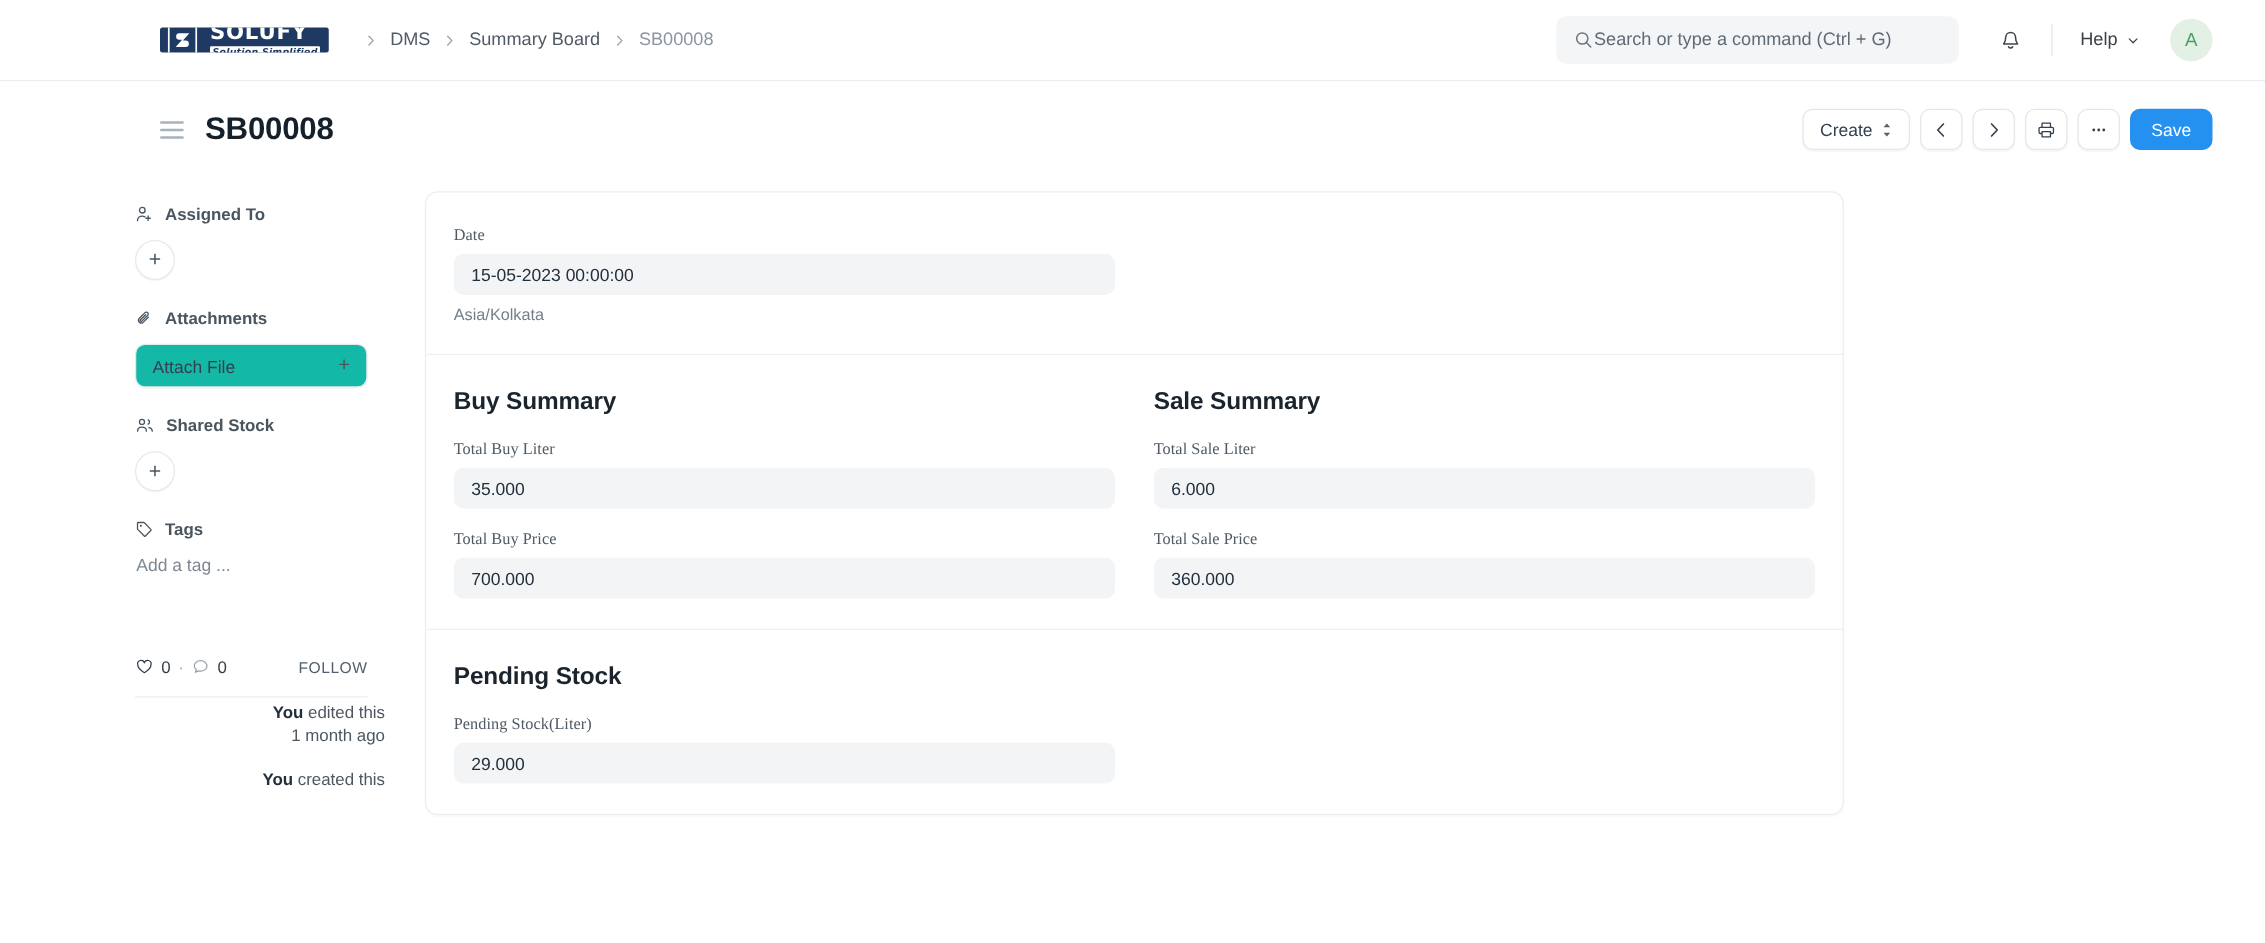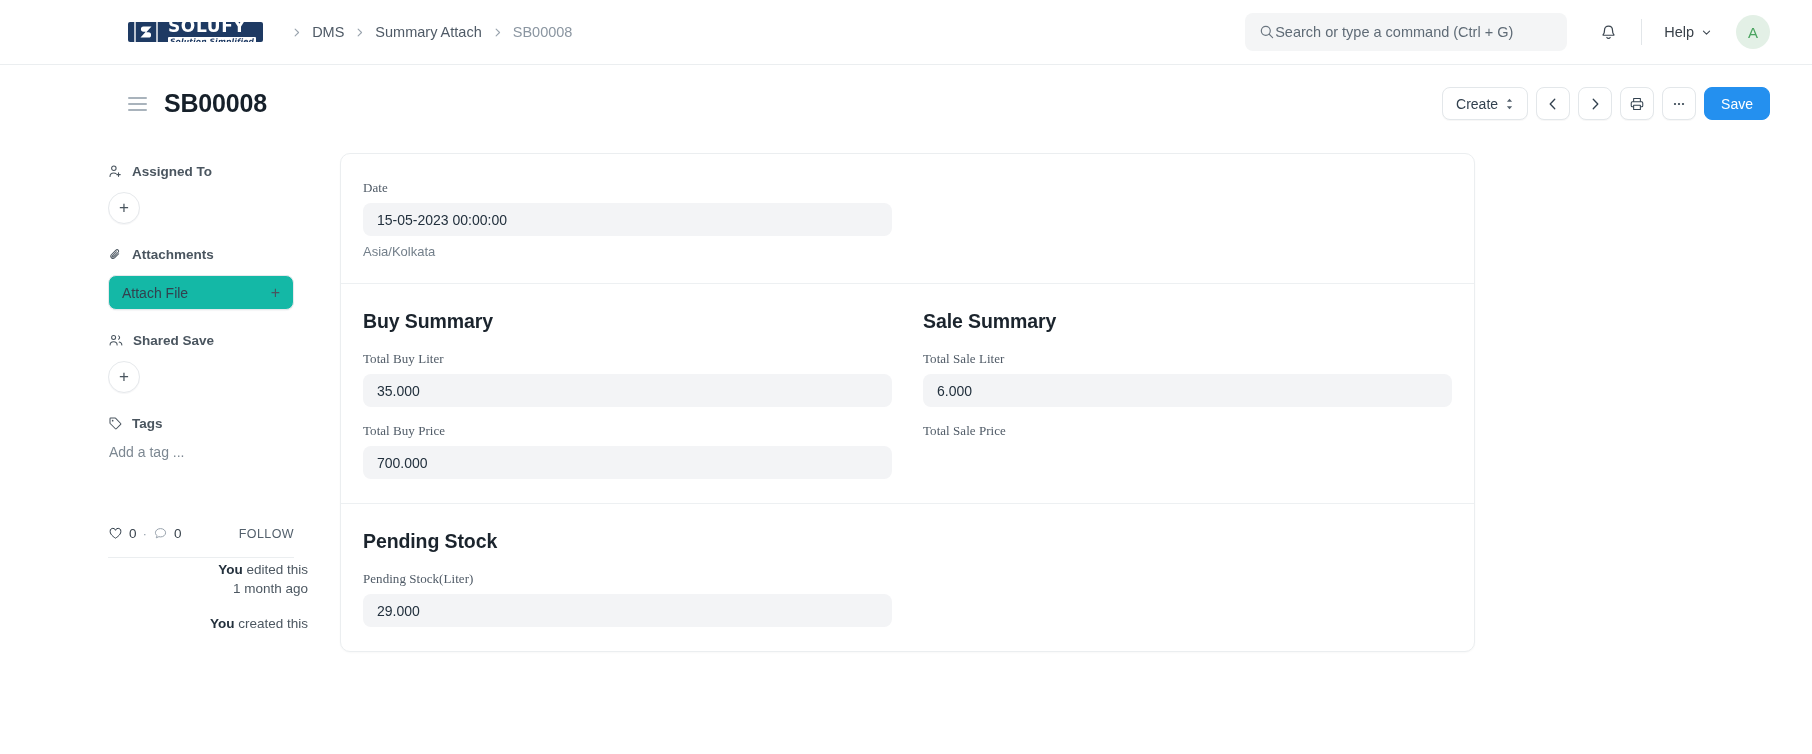--- a/index.html
+++ b/index.html
@@ -387,21 +387,21 @@
         <svg width="11" height="11" viewBox="0 0 16 16">
             <path d="M6 3l5 5-5 5" fill="none" stroke="#9aa4ae" stroke-width="1.6" stroke-linecap="round" stroke-linejoin="round"></path>
           </svg>
       </span>
       <a class="crumb" href="#">DMS</a>
       <span class="crumb-sep">
         <svg width="11" height="11" viewBox="0 0 16 16">
             <path d="M6 3l5 5-5 5" fill="none" stroke="#9aa4ae" stroke-width="1.6" stroke-linecap="round" stroke-linejoin="round"></path>
           </svg>
       </span>
-      <a class="crumb" href="#">Summary Attach</a>
+      <a class="crumb" href="#">Summary Board</a>
       <span class="crumb-sep">
         <svg width="11" height="11" viewBox="0 0 16 16">
             <path d="M6 3l5 5-5 5" fill="none" stroke="#9aa4ae" stroke-width="1.6" stroke-linecap="round" stroke-linejoin="round"></path>
           </svg>
       </span>
       <span class="crumb current">SB00008</span>
     </nav>
   </div>
 
   <div class="nav-right">
@@ -534,21 +534,21 @@
     <div class="side-section">
       <div class="side-head">
         <span>
           <svg width="16" height="15" viewBox="0 0 20 18">
             <circle cx="7" cy="5.3" r="2.5" fill="none" stroke="#4a555f" stroke-width="1.3"></circle>
             <path d="M2.6 14.5c0-2.5 2-4 4.4-4s4.4 1.5 4.4 4" fill="none" stroke="#4a555f" stroke-width="1.3" stroke-linecap="round"></path>
             <path d="M13.2 3.2a2.4 2.4 0 0 1 0 4.3" fill="none" stroke="#4a555f" stroke-width="1.3" stroke-linecap="round"></path>
             <path d="M14 10.9c2 .4 3.3 1.7 3.3 3.6" fill="none" stroke="#4a555f" stroke-width="1.3" stroke-linecap="round"></path>
           </svg>
         </span>
-        <span>Shared Save</span>
+        <span>Shared Stock</span>
       </div>
       <div class="add-circle">+</div>
     </div>
 
     <div class="side-section">
       <div class="side-head">
         <span>
           <svg width="15" height="15" viewBox="0 0 18 18">
             <path d="M8.4 2.4H3.2a.8.8 0 0 0-.8.8v5.2c0 .2.1.4.2.6l6.3 6.3c.3.3.8.3 1.1 0l5.2-5.2c.3-.3.3-.8 0-1.1L9 2.6a.8.8 0 0 0-.6-.2z" fill="none" stroke="#4a555f" stroke-width="1.25" stroke-linejoin="round"></path>
             <circle cx="5.6" cy="5.6" r="1" fill="#4a555f"></circle>
@@ -627,20 +627,21 @@
           </div>
         </div>
 
         <div class="field">
           <label class="field-label">Total Buy Price</label>
           <input class="field-input" type="text" value="700.000" style="">
         </div>
 
         <div class="field">
           <label class="field-label">Total Sale Price</label>
+          <input class="field-input" type="text" value="360.000" style="">
         </div>
 
       </div>
     </section>
 
     <section class="form-section">
       <h2 class="section-title">Pending Stock</h2>
       <div class="grid-1">
         <div class="field">
           <label class="field-label">Pending Stock(Liter)</label>

